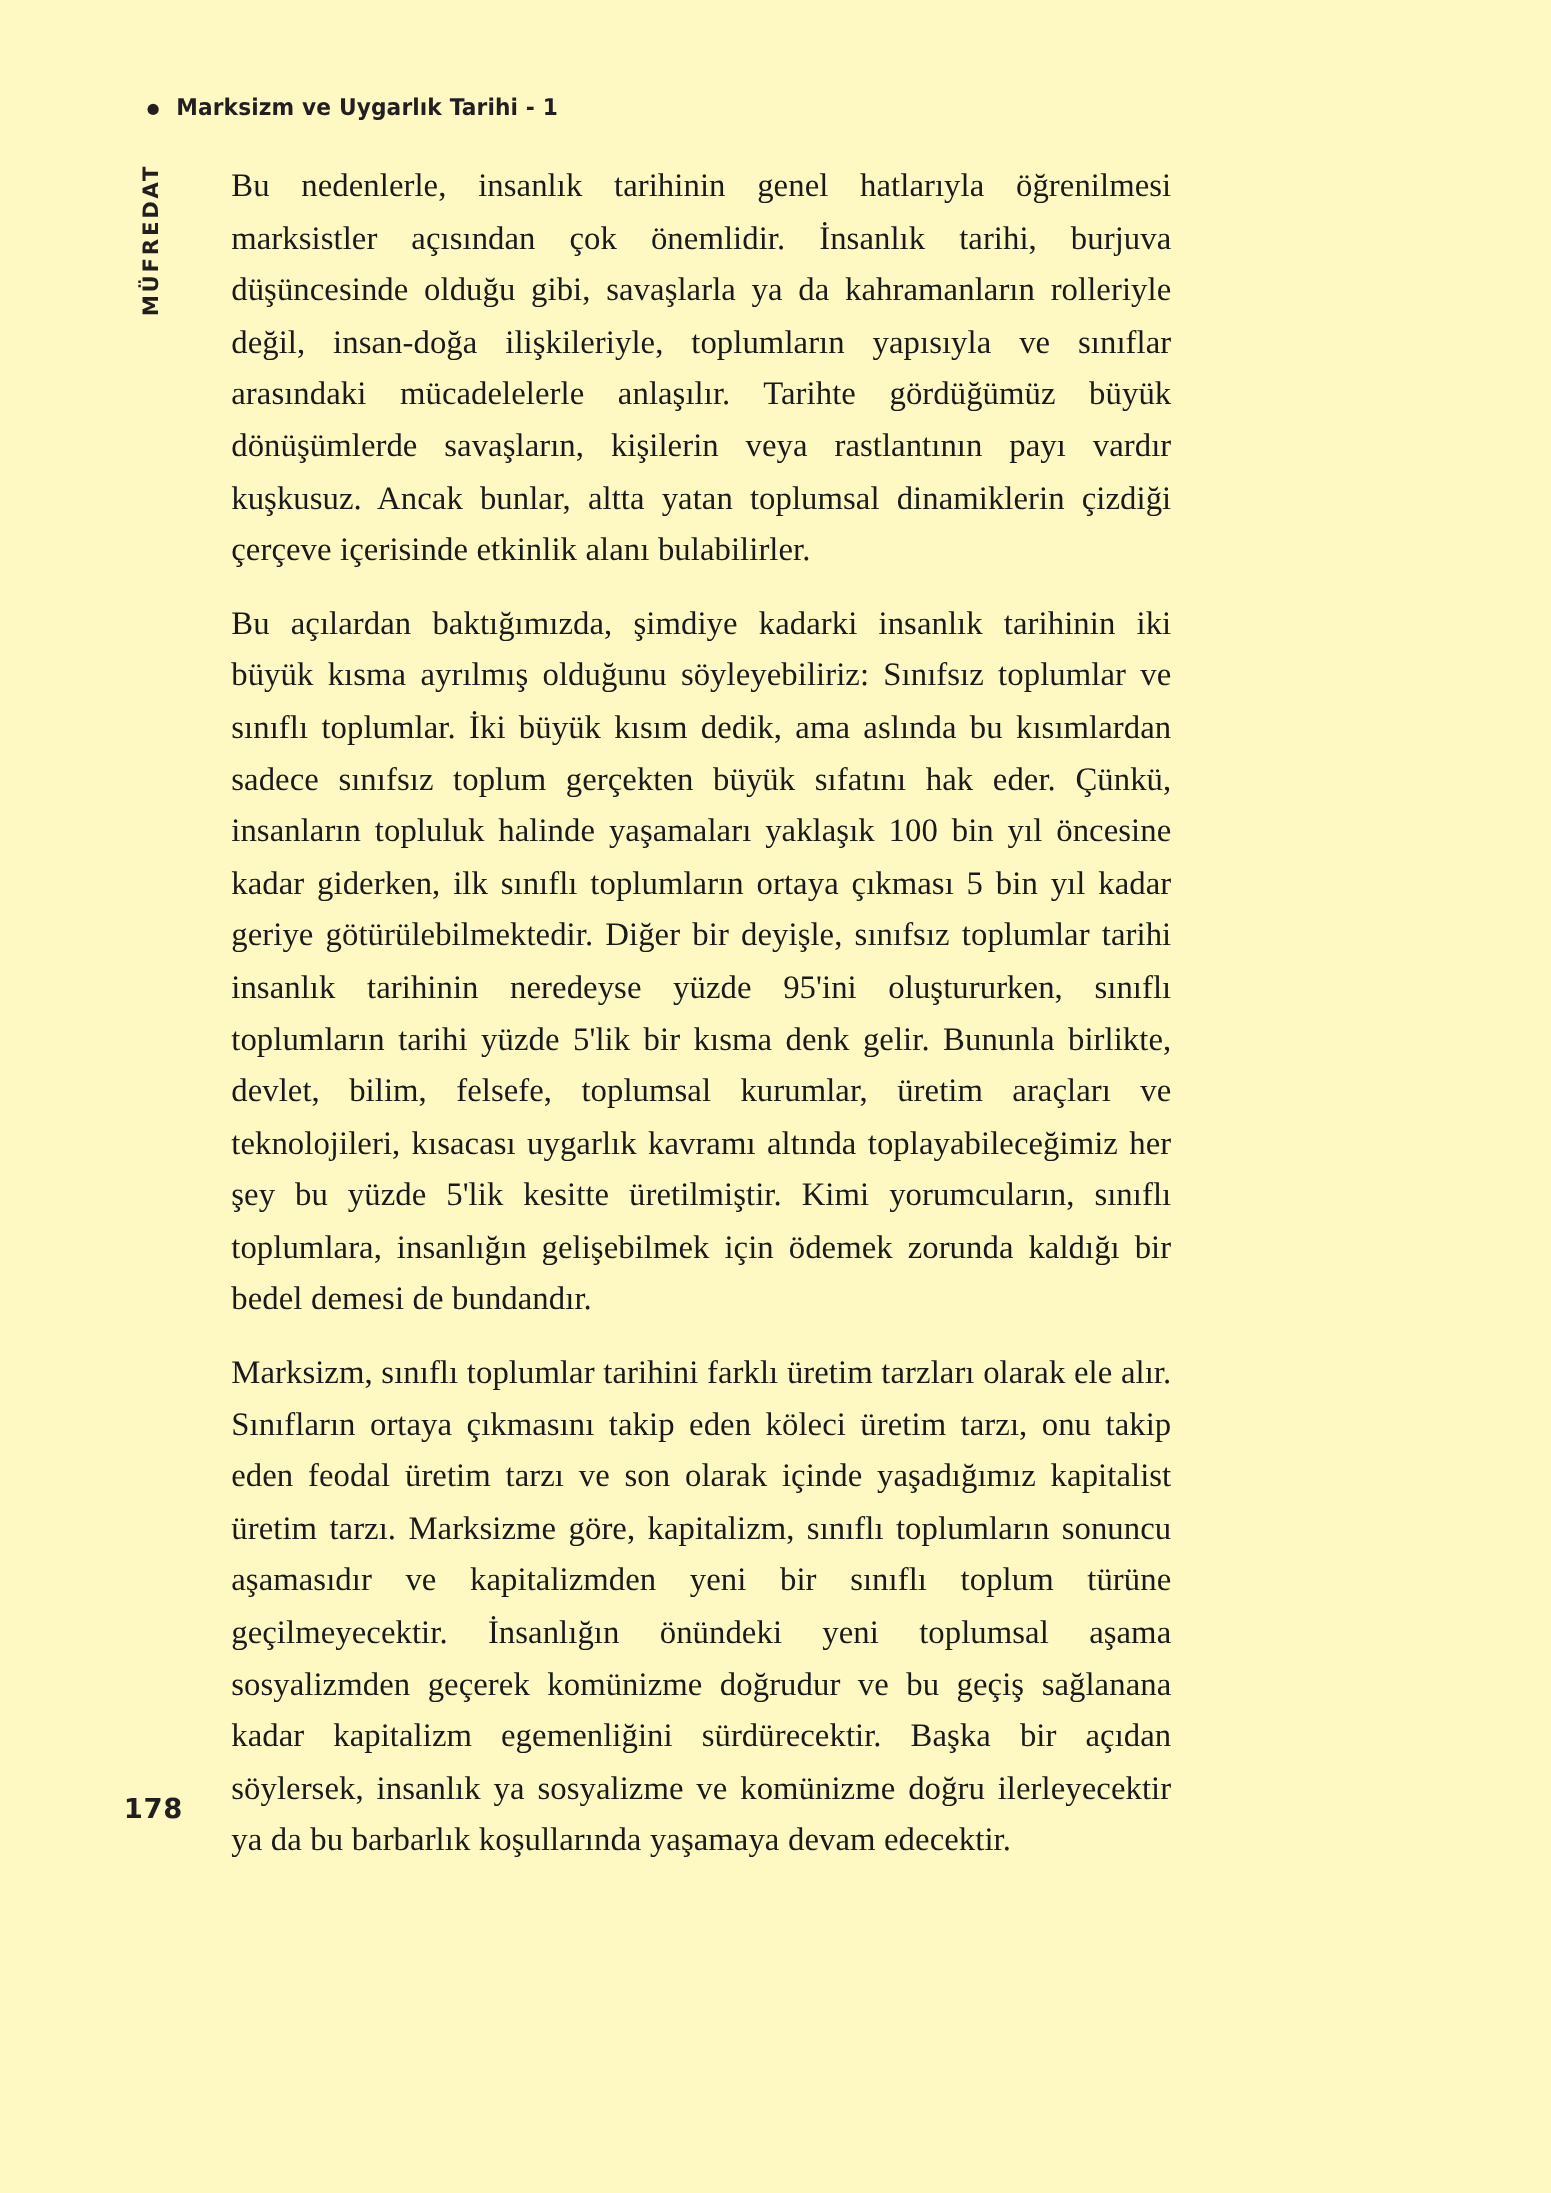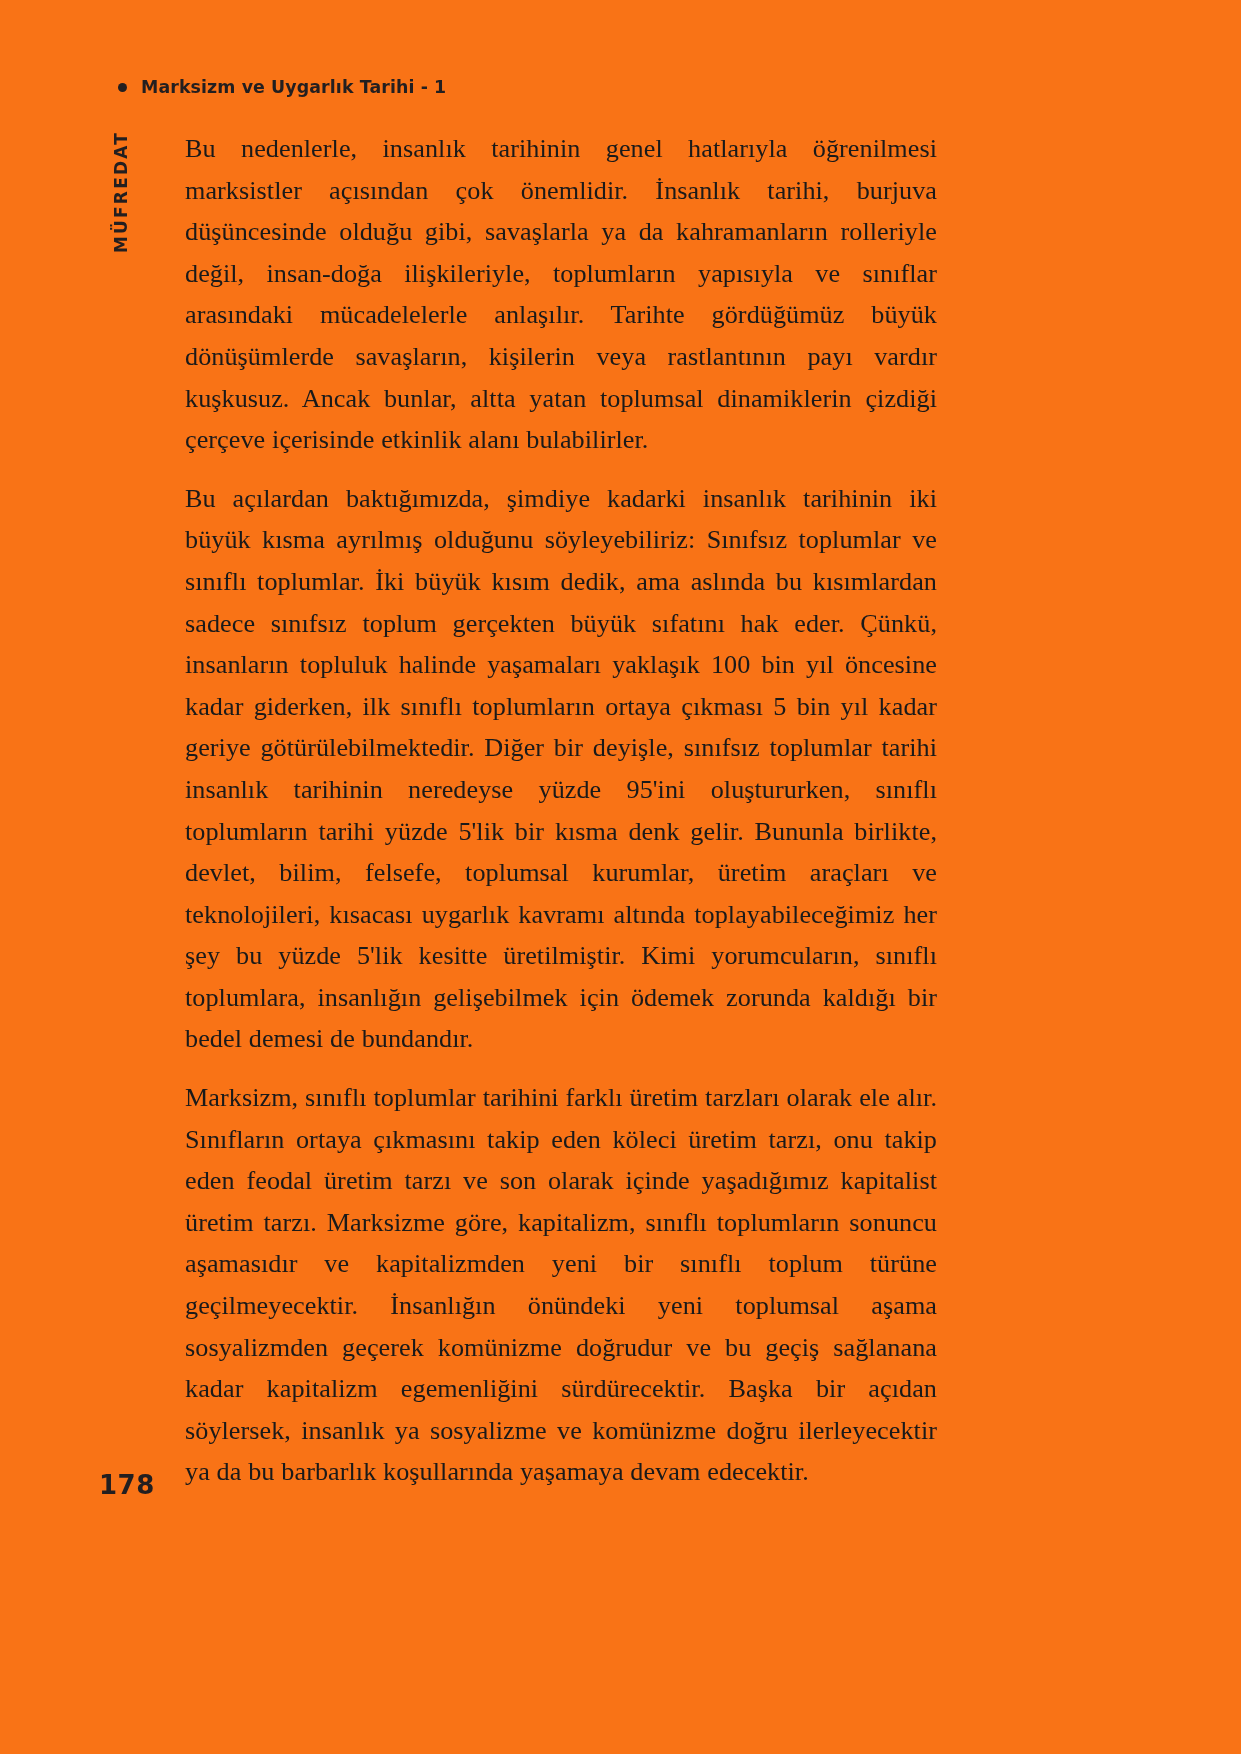--- a/index.html
+++ b/index.html
@@ -12,21 +12,21 @@
     height: 1754px;
     position: relative;
     font-family: "Liberation Serif", "DejaVu Serif", serif;
     color: #1a1a1a;
     overflow: hidden;
   }
 
   .page {
     position: absolute;
     inset: 0;
-    background: #f97316;
+    background: #fef9c3;
   }
 
   
   .running-head {
     position: absolute;
     left: 118px;
     top: 76px;
     display: flex;
     align-items: center;
     gap: 14px;
@@ -90,24 +90,24 @@
     word-spacing: 0.2px;
     hyphens: manual;
     font-family: Liberation Serif, serif;
   }
   .para:last-child { margin-bottom: 16px; }
 
   
   .folio {
     position: absolute;
     left: 99px;
-    top: 1470px;
+    top: 1435px;
     font-family: "DejaVu Sans", "Liberation Sans", sans-serif;
     font-weight: 700;
-    font-size: 26px;
+    font-size: 22px;
     color: #231f20;
     letter-spacing: 0.5px;
   }
 </style>
 </head>
 <body>
 
 <div class="page">
 
   <div class="running-head">

